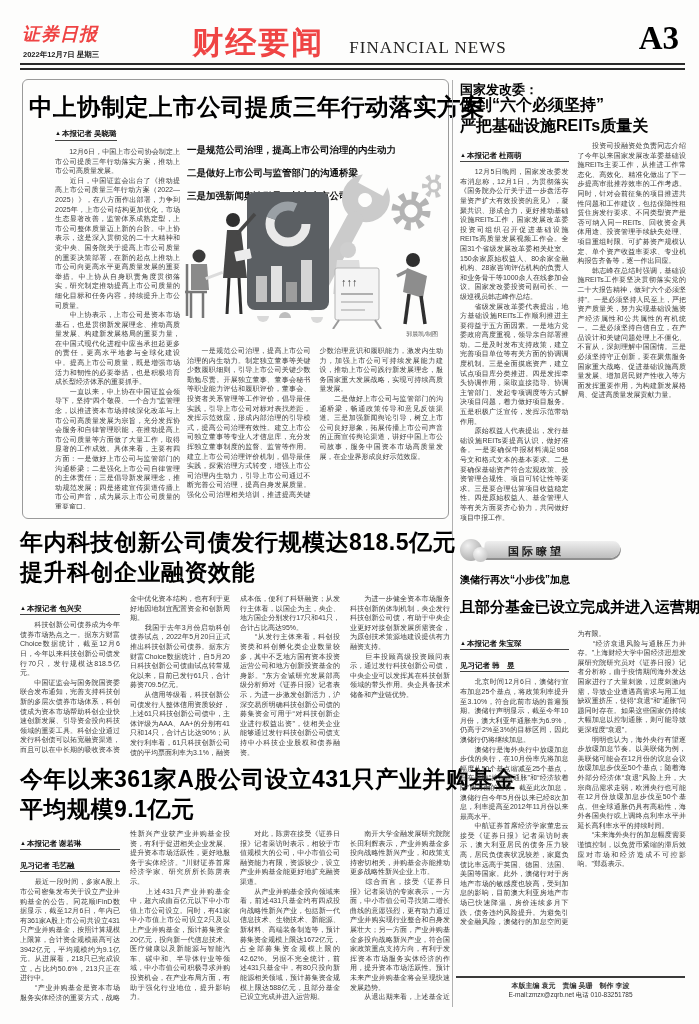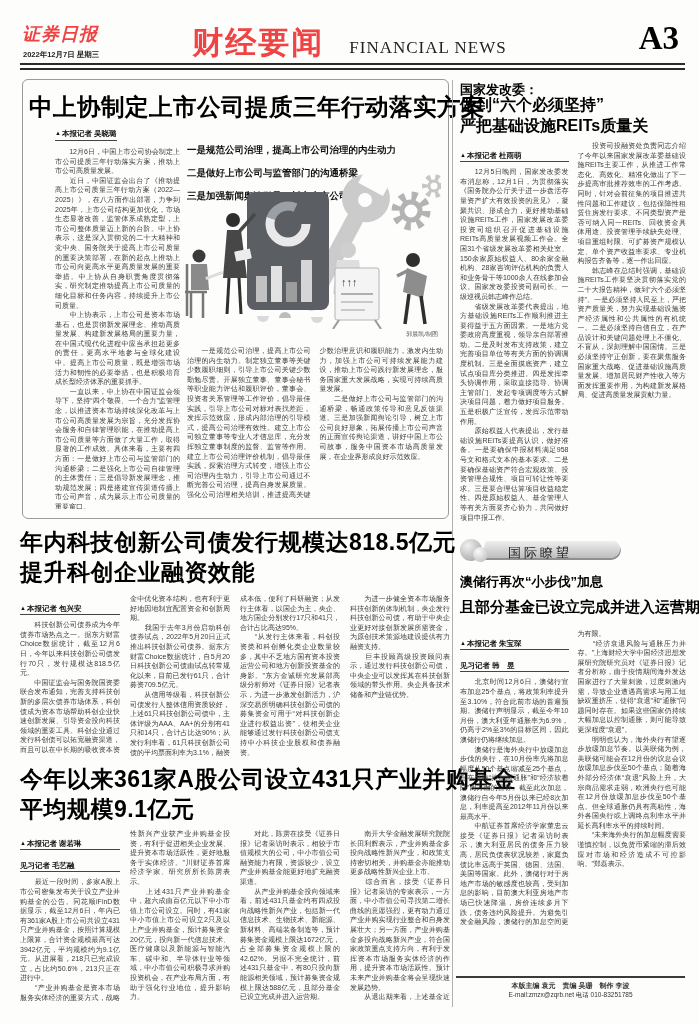--- a/index.html
+++ b/index.html
@@ -44,21 +44,21 @@
   .cols2{position:absolute;left:460px;width:226px;column-count:2;column-gap:9px;column-fill:auto;}
   
   .badge{position:absolute;left:460px;top:537px;width:226px;height:28px;}
   .badge .globe1{position:absolute;left:0;top:2px;width:22px;height:22px;border-radius:50%;
                  background:radial-gradient(circle at 35% 30%,#f0f0f0,#9a9a9a);}
   .badge .globe2{position:absolute;left:13px;top:10px;width:15px;height:15px;border-radius:50%;
                  background:radial-gradient(circle at 35% 30%,#fafafa,#b5b5b5);}
   .badge .banner{position:absolute;left:24px;top:4px;width:136px;height:17px;
                  background:linear-gradient(180deg,#efefef,#bdbdbd);border-radius:3px 10px 10px 3px;
                  box-shadow:1px 2px 0 #8f8f8f;transform:skewX(-8deg);}
-  .badge .bannertext{position:absolute;left:48px;top:7px;font-size:13px;font-weight:normal;
+  .badge .bannertext{position:absolute;left:48px;top:7px;font-size:11px;font-weight:bold;
                  color:#1a1a1a;letter-spacing:3px;}
   
   .frule{position:absolute;left:456px;top:976px;width:229px;height:2px;background:#3a3a3a;}
   .fline{position:absolute;left:456px;width:229px;text-align:center;color:#333;}
 </style>
 </head>
 <body>
 
 <div id="page">
 
@@ -202,21 +202,21 @@
 　　韩志峰在总结时强调，基础设施REITs工作要坚决贯彻落实党的二十大报告精神，做到“六个必须坚持”。一是必须坚持人民至上，严把资产质量关，努力实现基础设施资产经济属性和公共属性的有机统一。二是必须坚持自信自立，在产品设计和关键问题处理上不僵化、不盲从，深刻理解中国国情。三是必须坚持守正创新，要在聚焦服务国家重大战略、促进基础设施高质量发展、增加居民财产性收入等方面发挥重要作用，为构建新发展格局、促进高质量发展贡献力量。</span>
   </div>
 
   <div class="badge">
     <div class="globe1"></div>
     <div class="banner"></div>
     <div class="globe2"></div>
     <div class="bannertext">国际瞭望</div>
   </div>
 
-  <div class="rh" style="top:573px;font-size:13px">澳储行再次“小步伐”加息</div>
+  <div class="rh" style="top:573px;font-size:10px">澳储行再次“小步伐”加息</div>
   <div class="rh" style="top:598px;font-size:15px">且部分基金已设立完成并进入运营期</div>
   <div class="cols2 bodytext" style="top:629px;height:307px">
     <span class="byline" style="display:block;margin-bottom:1px"><span class="tri">▲</span><span>本报记者 朱宝琛</span></span>
     <span class="byline colbyline"><span>见习记者 韩　昱</span></span><span>　　北京时间12月6日，澳储行宣布加息25个基点，将政策利率提升至3.10%，符合此前市场的普遍预期。澳储行声明显示，截至今年10月份，澳大利亚年通胀率为6.9%，仍高于2%至3%的目标区间，因此澳储行仍将继续加息。
 　　澳储行是海外央行中放缓加息步伐的央行，在10月份率先将加息幅度从50个基点缩减至25个基点，旨在平衡“控制高通胀”和“经济软着陆”两方面的目标。截至此次加息，澳储行自今年5月份以来已经8次加息，利率提高至2012年11月份以来最高水平。
 　　中航证券首席经济学家董忠云接受《证券日报》记者采访时表示，澳大利亚居民的债务压力较高，居民负债表状况较差，家庭负债比率远高于英国、德国、法国、美国等国家。此外，澳储行对于房地产市场的敏感度也较高，受到加息的影响，目前澳大利亚房地产市场已快速降温，房价连续多月下跌，债务违约风险提升。为避免引发金融风险，澳储行的加息空间更为有限。
 　　“经济衰退风险与通胀压力并存。”上海财经大学中国经济思想发展研究院研究员对《证券日报》记者分析称，由于疫情期间海外发达国家进行了大量刺激，过度刺激内需，导致企业遭遇高需求与用工短缺双重挤压，使得“衰退”和“通胀”问题同时存在。如果这些国家仍持续大幅加息以控制通胀，则可能导致更深程度“衰退”。
 　　明明也认为，海外央行有望逐步放缓加息节奏。以美联储为例，美联储可能会在12月份的议息会议放缓加息步伐至50个基点；随着海外部分经济体“衰退”风险上升，大宗商品需求走弱，欧洲央行也可能在12月份放缓加息步伐至50个基点。但全球通胀仍具有高粘性，海外各国央行或上调终点利率水平并延长高利率水平的持续时间。
 　　“未来海外央行的加息幅度需要谨慎控制，以免货币紧缩的滞后效应对市场和经济造成不可控影响。”郑磊表示。</span>
   </div>

